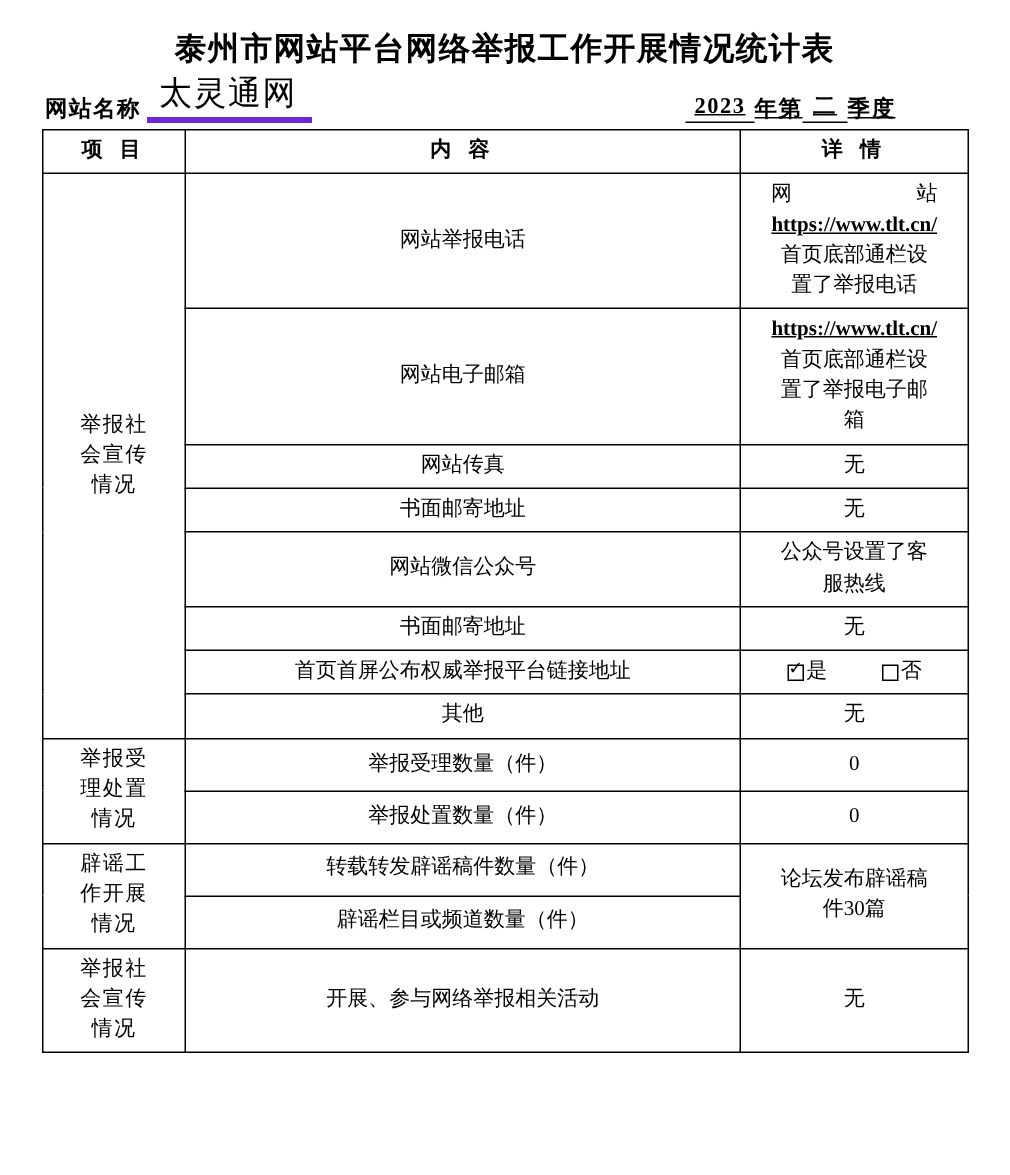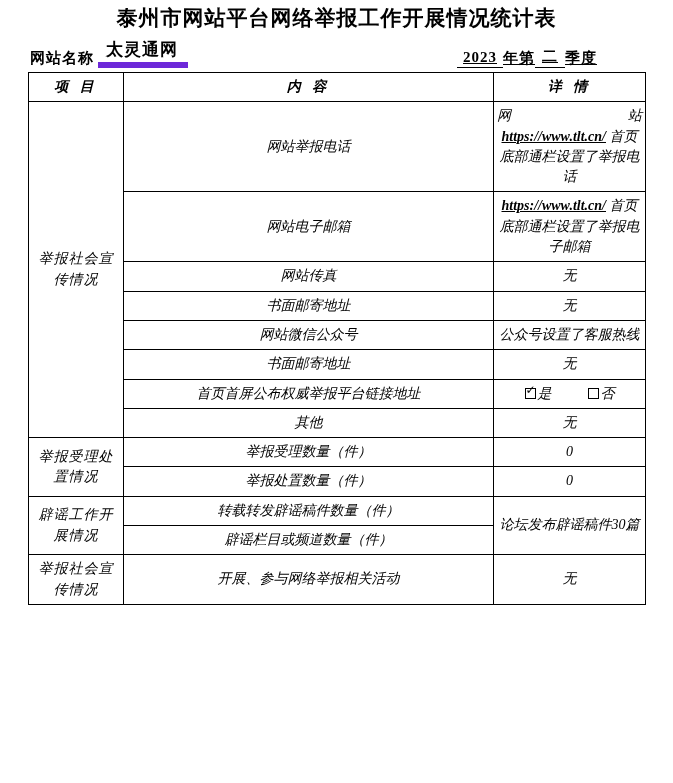--- a/index.html
+++ b/index.html
@@ -19,41 +19,41 @@
     width: 673px;
     height: 783px;
     box-sizing: border-box;
     padding: 0 28px;
   }
   .doc-title {
     text-align: center;
     font-size: 21px;
     font-weight: bold;
     letter-spacing: 1px;
-    margin-top: 4px;
+    margin-top: 18px;
     margin-bottom: 2px;
     white-space: nowrap;
   }
   .subhead {
     display: flex;
     align-items: flex-end;
     font-size: 15px;
     margin: 10px 2px 4px 2px;
     height: 26px;
   }
   .subhead .lbl {
     font-weight: bold;
     letter-spacing: 1px;
     white-space: nowrap;
   }
   .subhead .site-name {
-    font-weight: bold;
-    font-size: 17px;
-    letter-spacing: 1px;
-    border-bottom: 6px solid #6d28d9;
+    font-weight: normal;
+    font-size: 22px;
+    letter-spacing: 1px;
+    border-bottom: 4px solid #6d28d9;
     padding: 0 10px 1px 8px;
     margin-left: 4px;
     white-space: nowrap;
   }
   .subhead .spacer {
     flex: 1 1 auto;
   }
   .subhead .period {
     display: flex;
     align-items: flex-end;
@@ -75,23 +75,22 @@
   table.main {
     border-collapse: collapse;
     width: 100%;
     table-layout: fixed;
   }
   table.main td {
     border: 1px solid #000;
     font-size: 14px;
     text-align: center;
     vertical-align: middle;
-    padding: 4px 3px;
+    padding: 4px 20px;
     line-height: 1.45;
-    font-style: italic;
   }
   .col-a { width: 95px; }
   .col-b { width: 370px; }
   .col-c { width: 152px; }
 
   td.hdr {
     font-weight: bold;
     font-size: 15px;
     letter-spacing: 4px;
     padding: 7px 3px;

